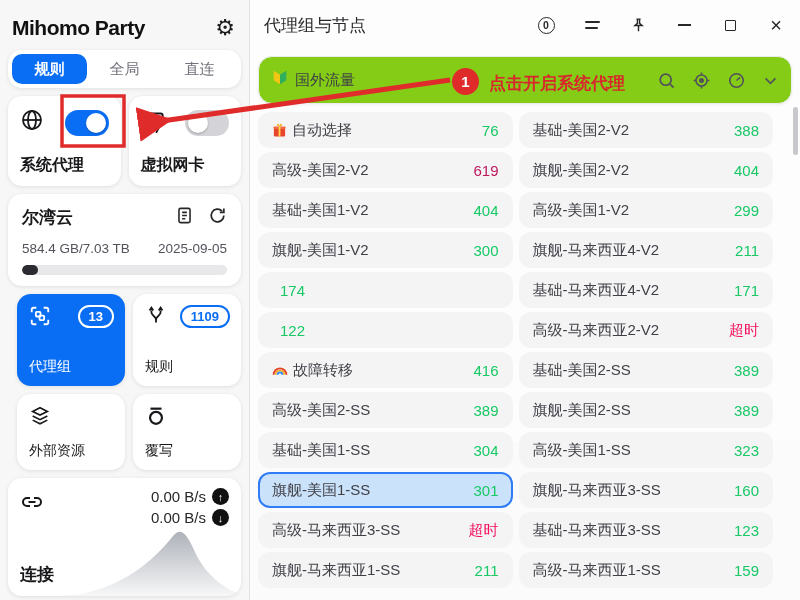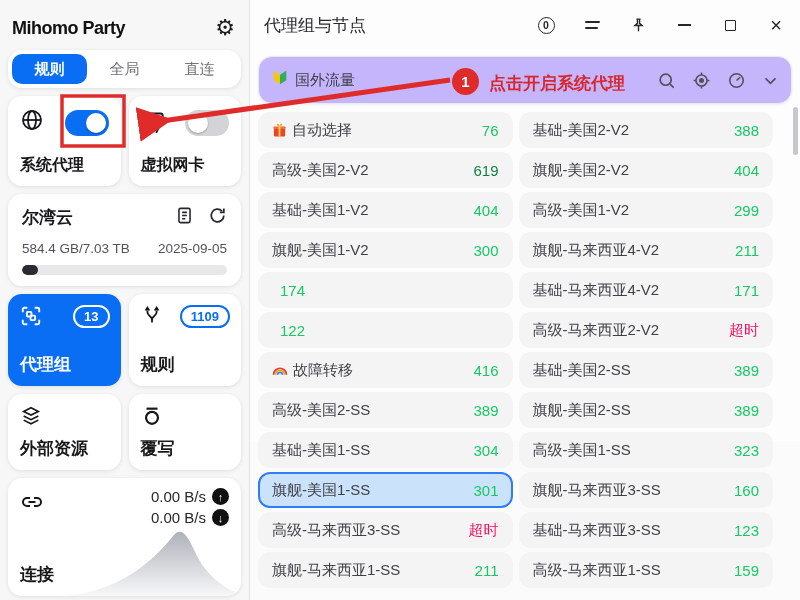--- a/index.html
+++ b/index.html
@@ -3,21 +3,21 @@
 <meta charset="utf-8">
 <style>
   * { margin:0; padding:0; box-sizing:border-box; }
   html,body { width:800px; height:600px; overflow:hidden; }
   body { font-family:"Liberation Sans","DejaVu Sans",sans-serif; background:#fbfbfc; color:#18181b; position:relative; }
   .app { display:flex; width:800px; height:600px; }
 
   
   .sidebar { width:250px; height:600px; background:#f7f7f8; border-right:1px solid #e4e4e7; padding:6px 8px; overflow:hidden; }
   .side-header { display:flex; align-items:center; justify-content:space-between; height:44px; padding:0 6px 0 4px; }
-  .logo { font-size:18px; font-weight:800; letter-spacing:-0.5px; color:#111; }
+  .logo { font-size:21px; font-weight:800; letter-spacing:-0.5px; color:#111; }
   .gear { font-size:22px; color:#1a1a1a; cursor:pointer; line-height:1; }
   .card { background:#fff; border-radius:14px; box-shadow:0 1px 4px rgba(0,0,0,.10); }
 
   .tabs { display:flex; align-items:center; height:38px; padding:4px; margin-bottom:8px; }
   .tab { flex:1; height:30px; border-radius:10px; display:flex; align-items:center; justify-content:center; font-size:15px; color:#71717a; cursor:pointer; }
   .tab.active { background:#0a6ef4; color:#fff; font-weight:700; }
 
   .toggle-row { display:flex; gap:8px; margin-bottom:8px; }
   .toggle-card { flex:1; height:90px; padding:12px; position:relative; }
   .toggle-card .t-icon { color:#18181b; }
@@ -28,23 +28,23 @@
   .switch.on .knob { left:auto; right:3px; }
 
   .profile { height:92px; padding:12px 14px; margin-bottom:8px; position:relative; }
   .profile .p-name { font-size:17px; font-weight:700; }
   .profile .p-icons { position:absolute; right:14px; top:12px; display:flex; gap:14px; color:#27272a; }
   .profile .p-icons span { cursor:pointer; }
   .p-meta { display:flex; justify-content:space-between; margin-top:12px; font-size:13.5px; color:#52525b;gap:16px; }
   .p-bar { margin-top:9px; height:10px; border-radius:5px; background:#e8e8ea; overflow:hidden; }
   .p-fill { height:10px; border-radius:5px; background:#2b2b31; }
 
-  .nav-grid { display:flex; gap:8px; margin-bottom:8px; }
+  .nav-grid { display:flex; gap:8px; margin-bottom:8px;margin-left:9px; }
   .nav-card { flex:1; height:92px; padding:11px 12px; position:relative; cursor:pointer; }
-  .nav-card .n-label { position:absolute; left:12px; bottom:10px; font-size:17px; font-weight:700; color:#18181b; }
+  .nav-card .n-label { position:absolute; left:12px; bottom:10px; font-size:14px; font-weight:400; color:#18181b; }
   .nav-card.small { height:76px; }
   .nav-card.active { background:#0a6ef4; }
   .nav-card.active .n-label { color:#fff; }
   .badge { position:absolute; top:11px; right:11px; border:2px solid #0a6ef4; color:#0a6ef4; border-radius:999px; font-size:13px; font-weight:600; padding:1px 9px; line-height:17px; }
   .badge.white { border-color:#fff; color:#fff; }
   .n-icon { color:#18181b; }
   .nav-card.active .n-icon { color:#fff; }
 
   .conn-card { height:118px; padding:12px; position:relative; overflow:hidden; }
   .conn-speeds { position:absolute; top:10px; right:12px; text-align:center; font-size:15px; color:#27272a; }
@@ -59,33 +59,33 @@
   .main-title { font-size:17px; color:#27272a; }
   .win-icons { margin-left:auto; display:flex; align-items:center; gap:26px; color:#27272a; }
   .win-icons .wi { cursor:pointer; display:flex; align-items:center; justify-content:center; width:20px; height:20px; }
   .circ0 { width:17px; height:17px; border:1.8px solid #27272a; border-radius:50%; font-size:10.5px; font-weight:700; display:flex; align-items:center; justify-content:center; }
   .lines i { display:block; width:15px; height:2px; background:#27272a; border-radius:1px; }
   .lines i+i { margin-top:4px; width:13px; }
   .minimize { width:13px; height:2px; background:#27272a; }
   .maximize { width:11px; height:11px; border:1.6px solid #27272a; border-radius:1px; }
   .closex { font-size:20px; line-height:1; }
 
-  .group-header { margin:6px 8px 8px 8px; height:48px; border-radius:14px; background:#c4b5fd; border:1px solid #ececee;
+  .group-header { margin:6px 8px 8px 8px; height:48px; border-radius:14px; background:#84cc16; border:1px solid #ececee;
     box-shadow:0 1px 3px rgba(0,0,0,.06); display:flex; align-items:center; padding:0 12px; }
   .group-name { font-size:15px; color:#3f3f46; margin-left:6px; }
   .gh-icons { margin-left:auto; display:flex; align-items:center; gap:16px; color:#52525b; }
   .gh-icons .gi { cursor:pointer; display:flex; }
 
   .node-grid { display:grid; grid-template-columns:1fr 1fr; column-gap:6px; row-gap:4px; padding:0 27px 0 8px; }
   .node-row { height:36px; background:#f4f4f5; border-radius:12px; display:flex; align-items:center; justify-content:space-between;
     padding:0 12px; font-size:15px; color:#3f3f46; cursor:pointer; border:2px solid transparent; }
   .node-row.selected { background:#cbe2fb; border-color:#2f7cf6; }
   .node-name { display:flex; align-items:center; gap:5px; white-space:nowrap; overflow:hidden; }
   .lat { font-weight:500; flex:0 0 auto; margin-left:8px; }
-  .lat.ok { color:#17c964; } .lat.warn { color:#15803d; } .lat.timeout { color:#f31260; }
+  .lat.ok { color:#17c964; } .lat.warn { color:#be185d; } .lat.timeout { color:#f31260; }
 
   .scrollbar-thumb { position:absolute; right:2px; top:107px; width:5px; height:48px; border-radius:3px; background:#c8c8cc; cursor:pointer; }
 
   
   .overlay { position:absolute; inset:0; pointer-events:none; z-index:40; }
   .step-circle { position:absolute; left:452px; top:68px; width:27px; height:27px; border-radius:50%; background:#e02b2b; color:#fff;
     font-size:15px; font-weight:700; display:flex; align-items:center; justify-content:center; }
   .step-text { position:absolute; left:489px; top:72px; font-size:17px; font-weight:700; color:#d9262c; }
 </style>
 </head>

